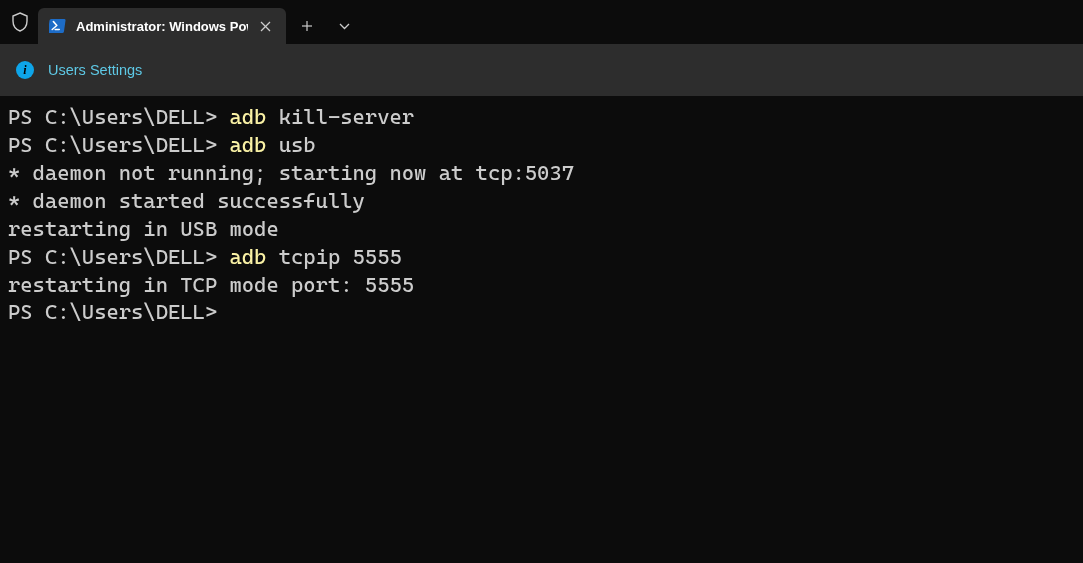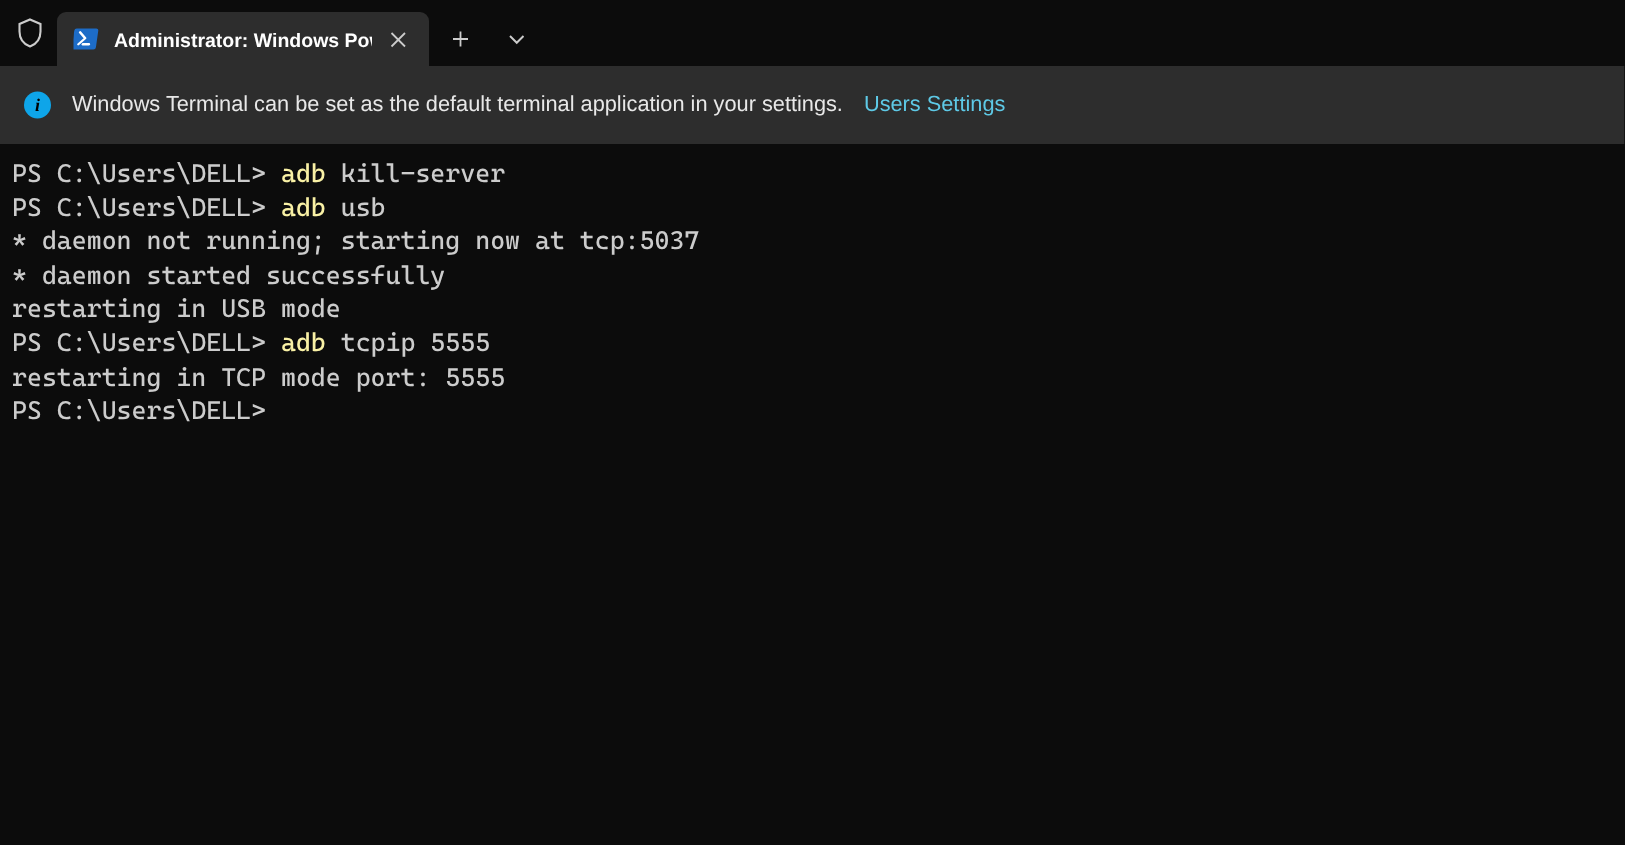--- a/index.html
+++ b/index.html
@@ -107,21 +107,21 @@
     
     .info-link {
       color: #5ec9e6;
       font-size: 14.5px;
       cursor: pointer;
     }
     
     .terminal-body {
       padding: 8px 8px;
       font-family: "Cascadia Mono", Consolas, monospace;
-      font-size: 17px;
+      font-size: 21px;
       line-height: 1.33;
       color: #cccccc;
       white-space: pre;
     }
     
     .term-line { display: block; }
     .cmd-yellow { color: #f9f1a5; }
     .cmd-white { color: #cccccc; }
   </style>
 </head>
@@ -160,17 +160,16 @@
 
   <div class="titlebar-btn" style="width:32px">
     <svg width="11" height="7" viewBox="0 0 11 7">
       <path d="M1 1 L5.5 5.5 L10 1" stroke="#cccccc" stroke-width="1.3" fill="none"></path>
     </svg>
   </div>
 </div>
 
 <div class="infobar">
   <div class="info-icon">i</div>
-  <span class="info-text">Windows Terminal can be set as the default terminal application in your settings.</span>
   <span class="info-link">Users Settings</span>
 </div>
 
 <div class="terminal-body" id="terminal-body"><div class="term-line"><span class="cmd-white">PS C:\Users\DELL&gt; </span><span class="cmd-yellow">adb</span><span class="cmd-white"> kill-server</span></div><div class="term-line"><span class="cmd-white">PS C:\Users\DELL&gt; </span><span class="cmd-yellow">adb</span><span class="cmd-white"> usb</span></div><div class="term-line">* daemon not running; starting now at tcp:5037</div><div class="term-line">* daemon started successfully</div><div class="term-line">restarting in USB mode</div><div class="term-line"><span class="cmd-white">PS C:\Users\DELL&gt; </span><span class="cmd-yellow">adb</span><span class="cmd-white"> tcpip 5555</span></div><div class="term-line">restarting in TCP mode port: 5555</div><div class="term-line"><span class="cmd-white">PS C:\Users\DELL&gt; </span></div></div>
 
 </body></html>

